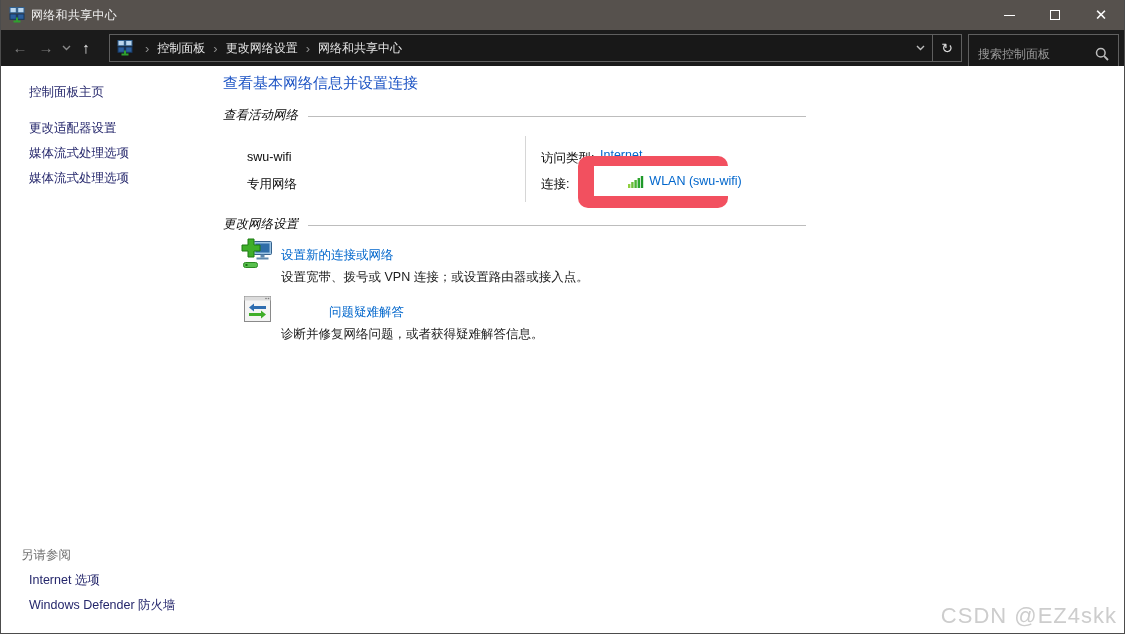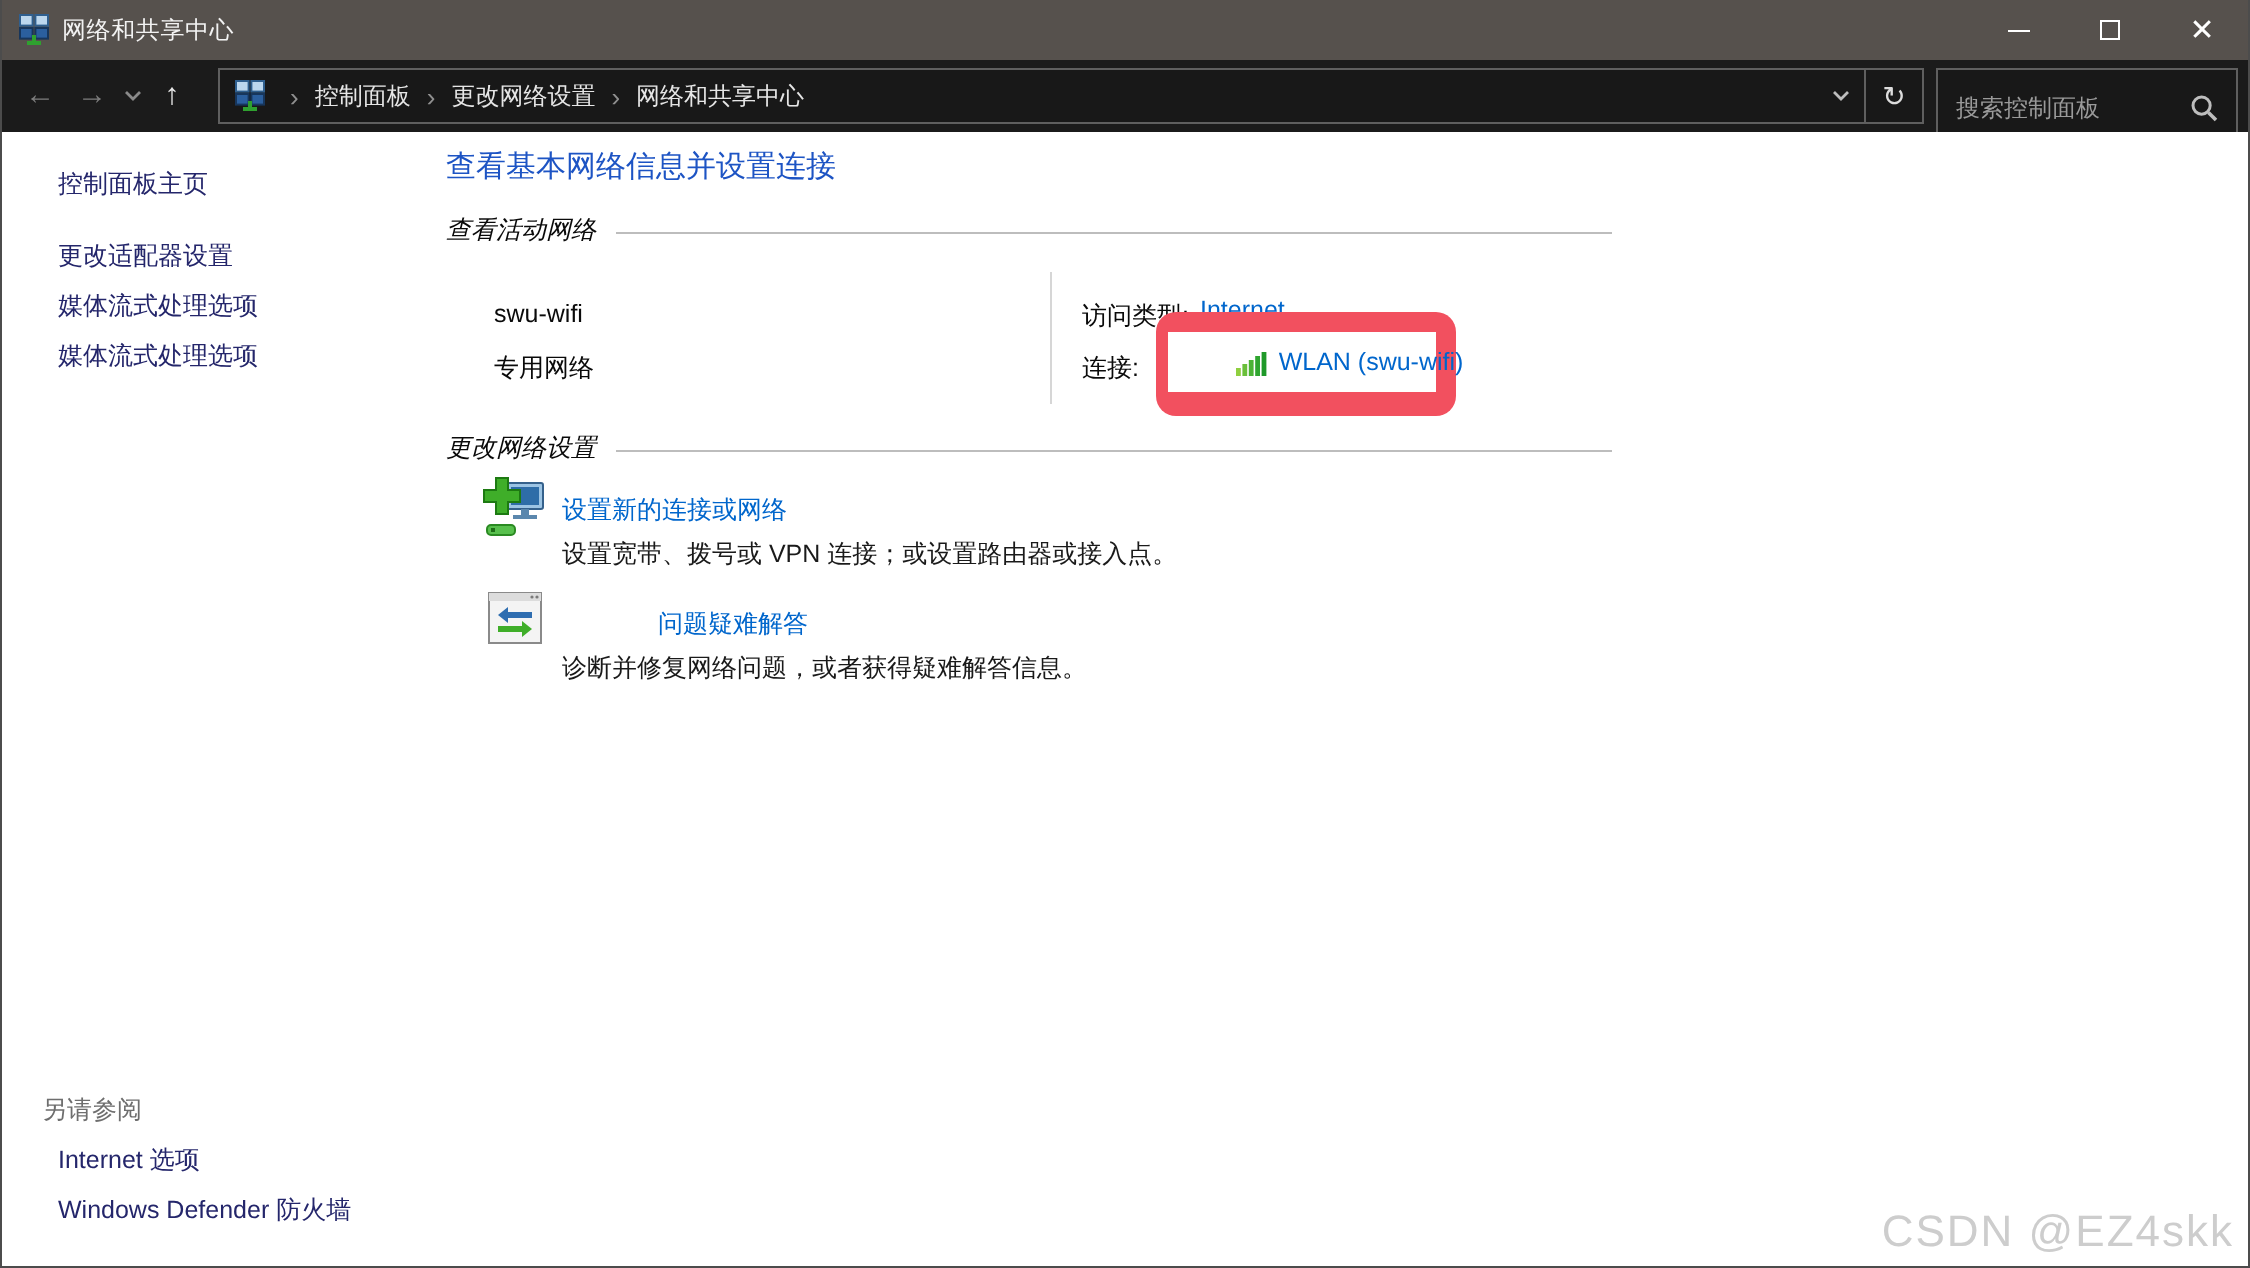--- a/index.html
+++ b/index.html
@@ -80,21 +80,21 @@
   .vdivider{ position:absolute; left:302px; top:70px; width:1px; height:66px; background:#d6d6d6; }
   .lbl-access{ position:absolute; left:318px; top:84px; font-size:12.5px; color:#0a0a0a; }
   .val-access{ position:absolute; left:377px; top:82px; font-size:12.5px; color:#0066cc; }
   .lbl-conn{ position:absolute; left:318px; top:110px; font-size:12.5px; color:#0a0a0a; }
 
   .annotation{
     position:absolute; left:355px; top:90px; width:150px; height:52px;
     background:#f2505f; border-radius:10px; z-index:5;
   }
   .annotation .inner{
-    position:absolute; left:6px; top:10px; width:134px; height:30px; background:#fff;
+    position:absolute; left:16px; top:10px; width:134px; height:30px; background:#fff;
     display:flex; align-items:center; justify-content:center; gap:5px;padding-left:48px;
   }
   .conn-link{ font-size:12.5px; color:#0066cc; white-space:nowrap; cursor:pointer; }
 
   .task-icon1{ position:absolute; left:18px; top:172px; width:34px; height:32px; }
   .task-link1{ position:absolute; left:58px; top:181px; font-size:12.5px; color:#0066cc; cursor:pointer; }
   .task-desc1{ position:absolute; left:58px; top:203px; font-size:12.5px; color:#1a1a1a; }
   .task-icon2{ position:absolute; left:21px; top:230px; width:27px; height:26px; }
   .task-link2{ position:absolute; left:58px; top:238px; font-size:12.5px; color:#0066cc; cursor:pointer;margin-left:48px; }
   .task-desc2{ position:absolute; left:58px; top:260px; font-size:12.5px; color:#1a1a1a; }

